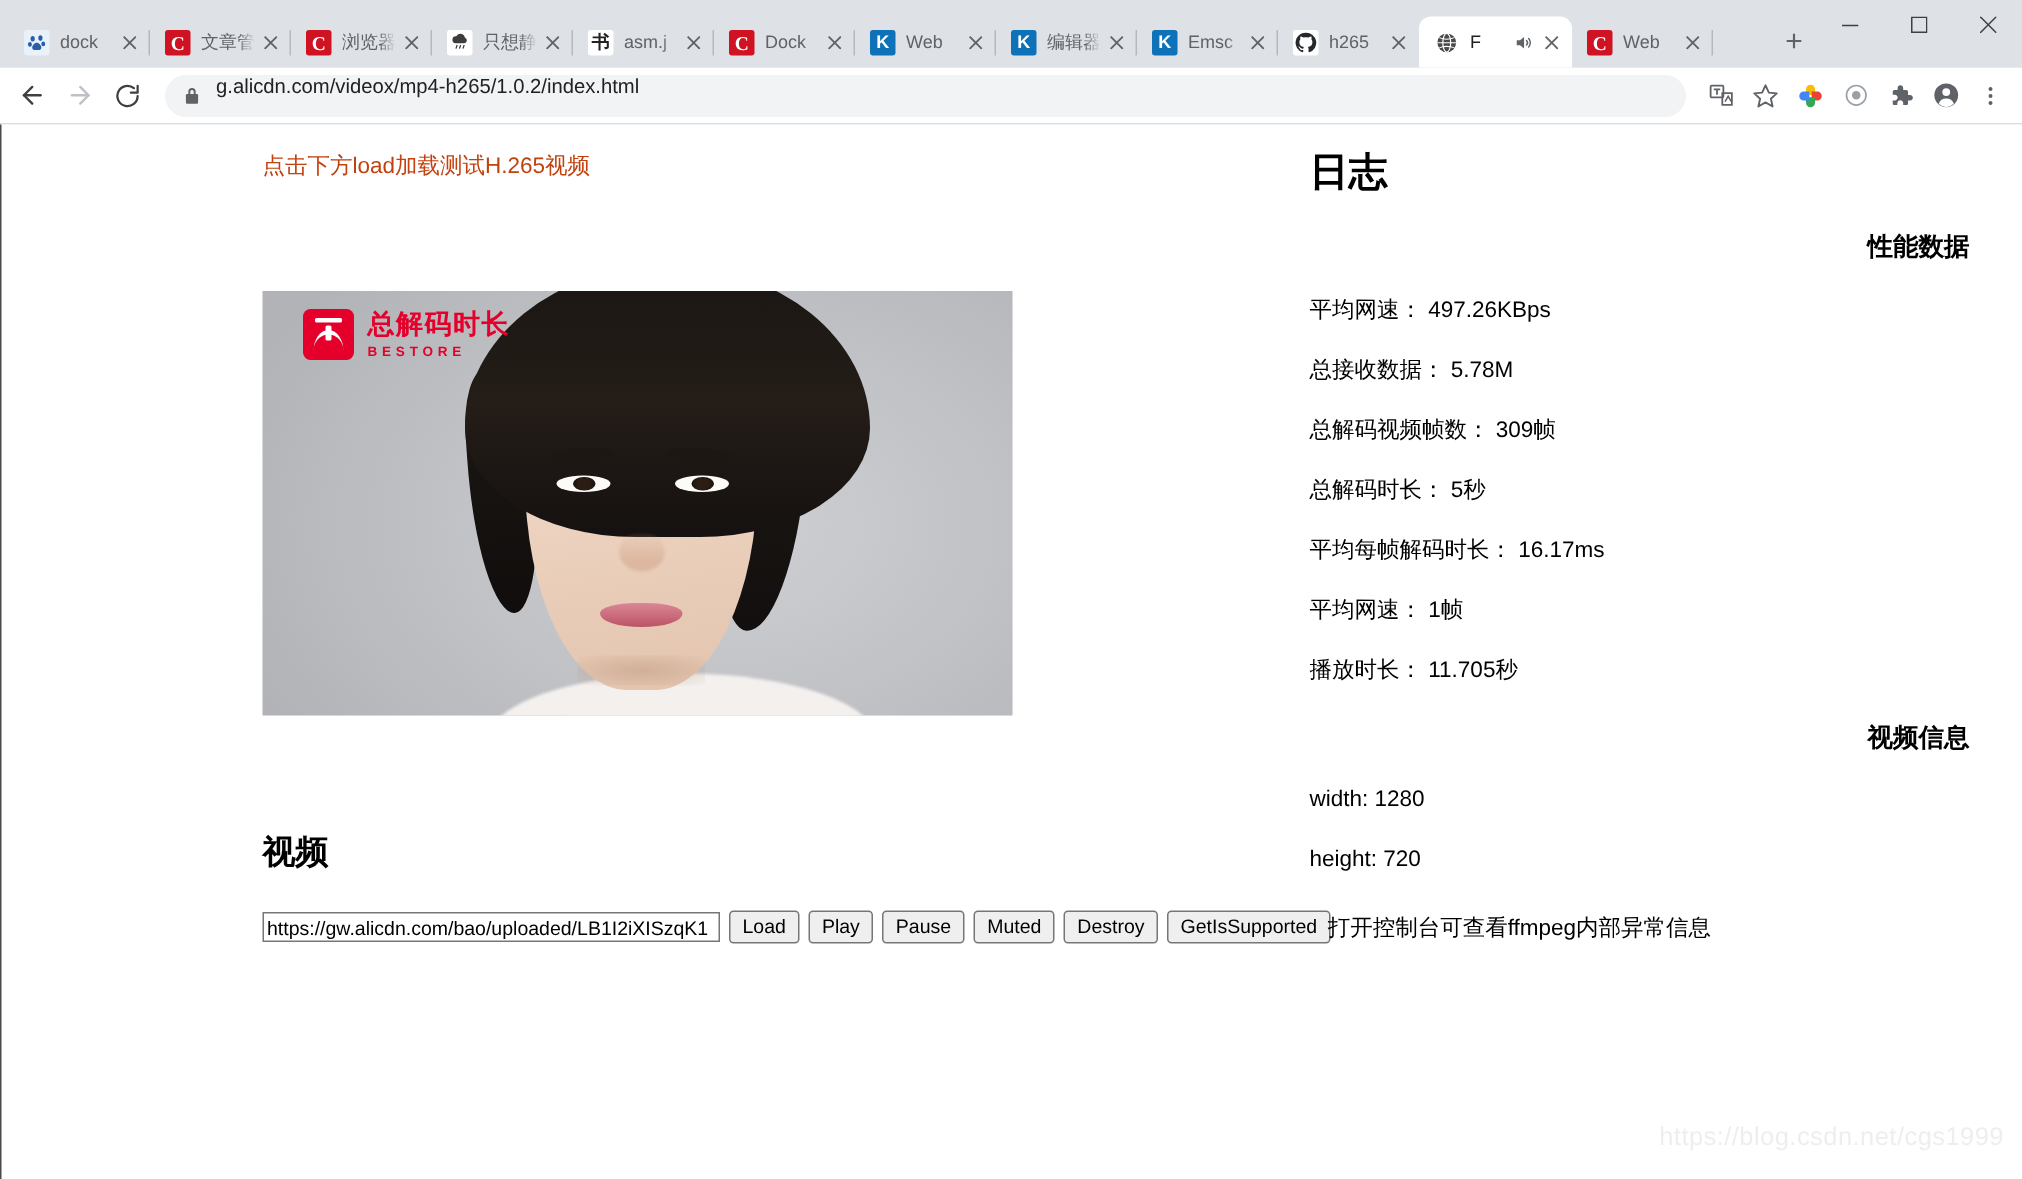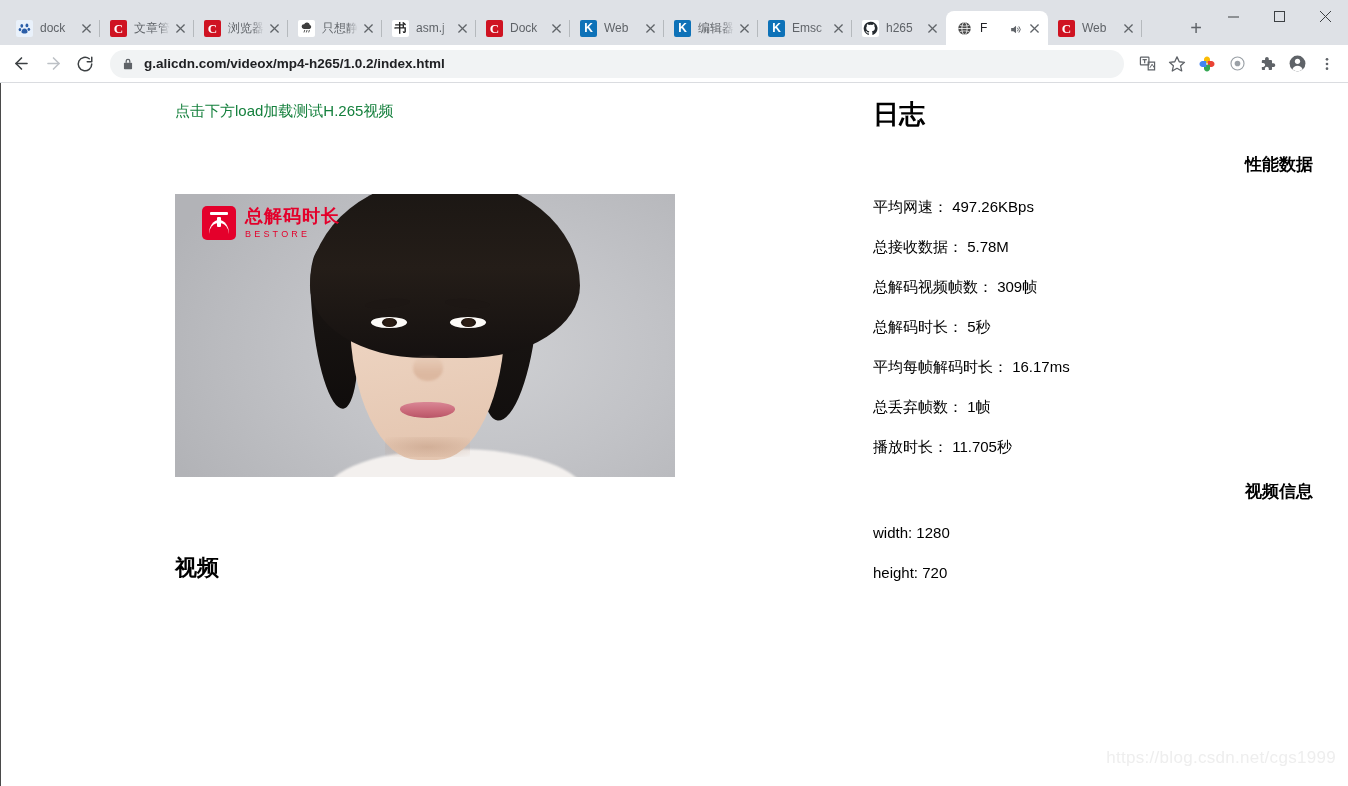--- a/index.html
+++ b/index.html
@@ -126,25 +126,23 @@
     margin-right: 2px;
     flex-shrink: 0;
   }
   .navbtn.dim { color: #bdc1c6; }
   .omnibox {
     flex: 1;
     height: 28px;
     background: #f1f3f4;
     border-radius: 14px;
     display: flex;
-    align-items: center;
     padding: 0 12px;
     margin: 0 6px 0 8px;
     min-width: 0;
-    font-weight: bold;
   }
   .omni-lock { margin-right: 10px; display: flex; align-items: center; color: #5f6368; }
   .omni-url {
     font-size: 13.5px;
     color: #202124;
     white-space: nowrap;
     overflow: hidden;
   }
   .tbicon {
     width: 26px; height: 26px;
@@ -165,21 +163,21 @@
   .page {
     position: absolute;
     top: 0; left: 0; right: 0; bottom: 0;
     padding: 0;
   }
 
   .hint {
     position: absolute;
     left: 174px; top: 17px;
     font-size: 15px;
-    color: #15803d;
+    color: #c2410c;
     line-height: 1.4;
   }
 
   .videobox {
     position: absolute;
     left: 174px; top: 111px;
     width: 500px; height: 283px;
     overflow: hidden;
     background: #c9cacd;
   }
@@ -310,21 +308,21 @@
     width: 4px; height: 10px;
     background: #fff;
     border-radius: 1px;
   }
   .logo-text-cn {
     font-size: 18px; font-weight: bold; color: #e4002b;
     letter-spacing: 1px; line-height: 1;
   }
   .logo-text-en {
     font-size: 9px; color: #e4002b; letter-spacing: 3.2px;
-    font-weight: normal; margin-top: 5px; line-height: 1;
+    font-weight: bold; margin-top: 5px; line-height: 1;
   }
 
   .h2-video {
     position: absolute;
     left: 174px; top: 470px;
     font-size: 22px; font-weight: bold; color: #000; text-align: right;
   }
 
   .controls {
     position: absolute;
@@ -679,31 +677,41 @@
             </div>
           <div>
             <div class="logo-text-cn">总解码时长</div>
             <div class="logo-text-en">BESTORE</div>
           </div>
         </div>
       </div>
 
       <div class="h2-video">视频</div>
 
+      <div class="controls">
+        <input class="url-input" type="text" value="https://gw.alicdn.com/bao/uploaded/LB1I2iXISzqK1" style="">
+        <button class="btn">Load</button>
+        <button class="btn">Play</button>
+        <button class="btn">Pause</button>
+        <button class="btn">Muted</button>
+        <button class="btn">Destroy</button>
+        <button class="btn">GetIsSupported</button>
+        <span class="tail-note">打开控制台可查看ffmpeg内部异常信息</span>
+      </div>
 
       <div class="logpanel">
         <div class="log-h1">日志</div>
         <div class="log-h2">性能数据</div>
         <div id="perf-rows">
             <div class="log-row">平均网速： 497.26KBps</div>
             <div class="log-row">总接收数据： 5.78M</div>
             <div class="log-row">总解码视频帧数： 309帧</div>
             <div class="log-row">总解码时长： 5秒</div>
             <div class="log-row">平均每帧解码时长： 16.17ms</div>
-            <div class="log-row">总丢弃帧数： 1帧</div>
+            <div class="log-row">平均网速： 1帧</div>
             <div class="log-row">播放时长： 11.705秒</div>
           </div>
         <div class="log-h2 vi">视频信息</div>
         <div id="vinfo-rows">
             <div class="log-row">width: 1280</div>
             <div class="log-row">height: 720</div>
           </div>
       </div>
 
       <div class="watermark">https://blog.csdn.net/cgs1999</div>

